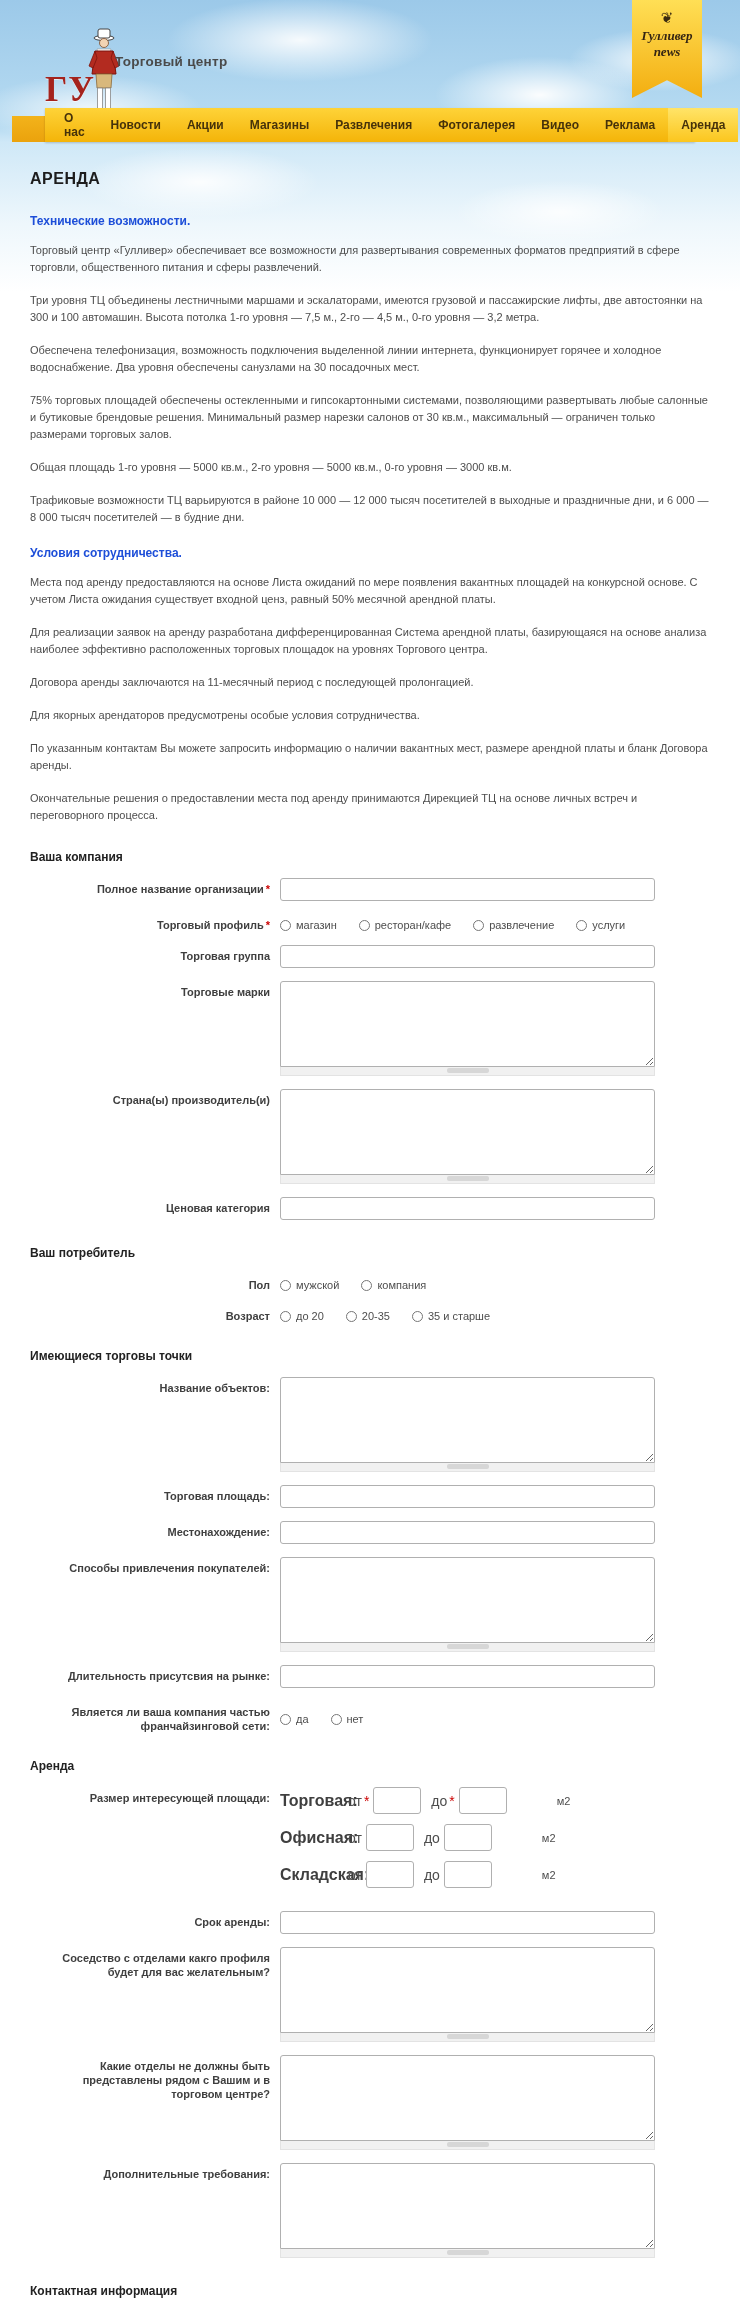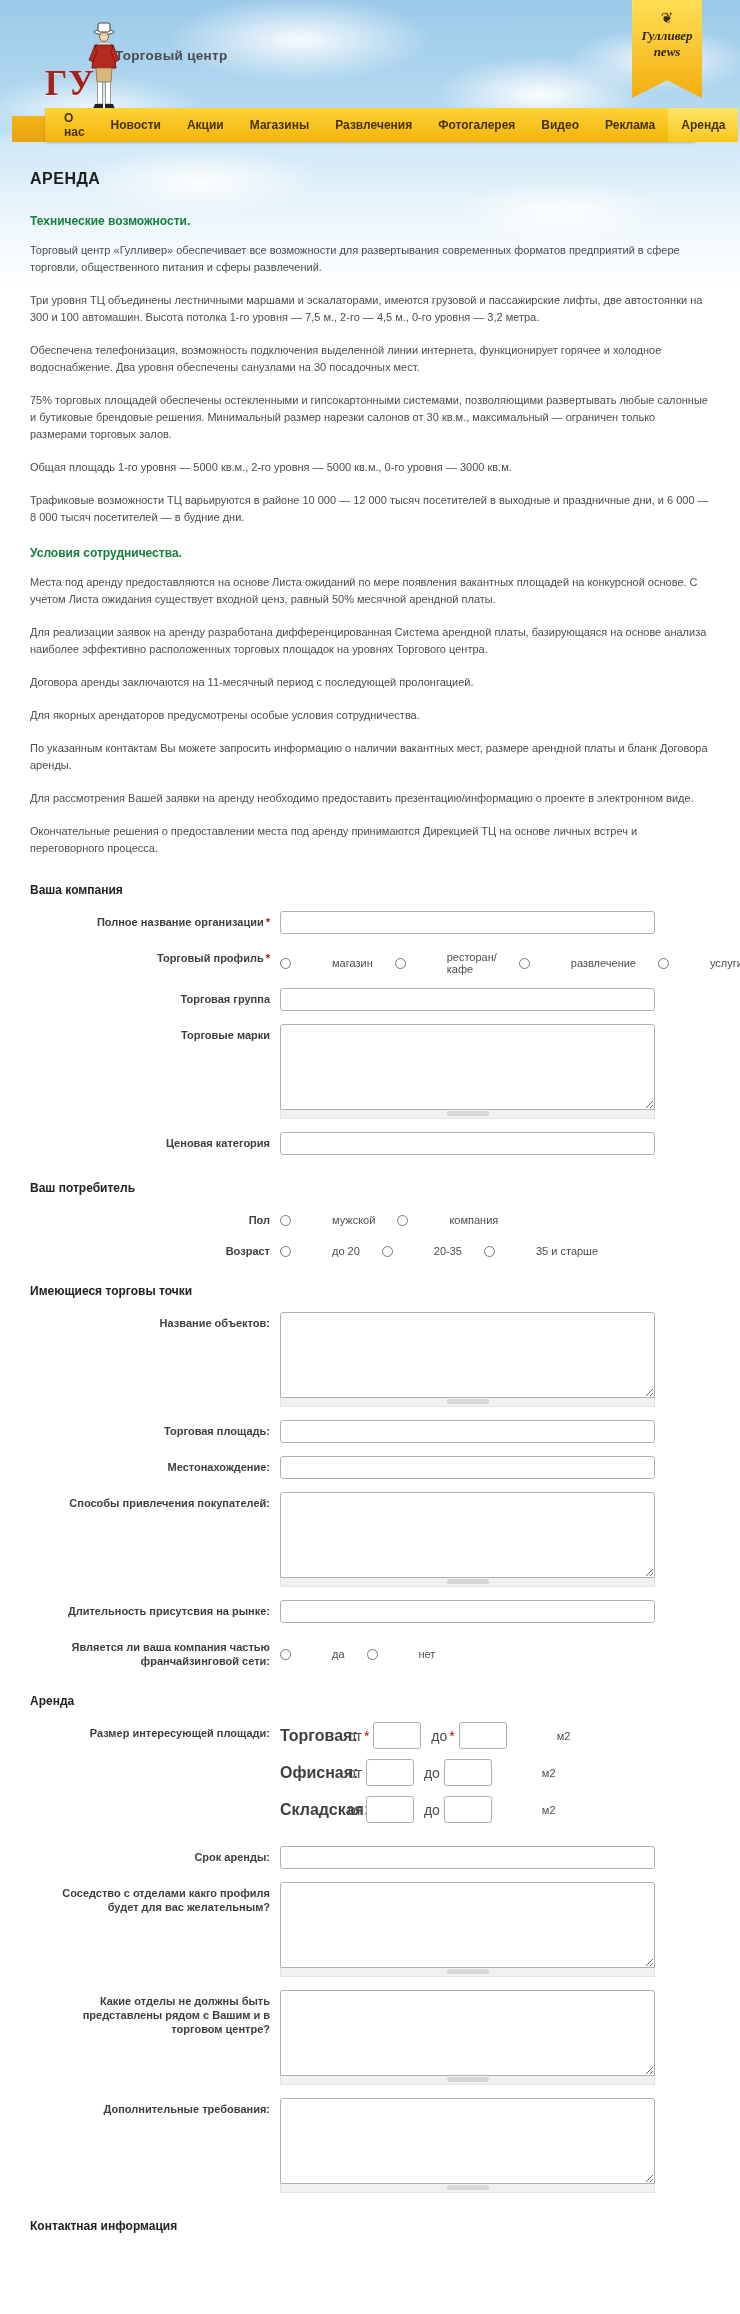--- a/index.html
+++ b/index.html
@@ -17,21 +17,21 @@
       linear-gradient(#9cc9e9, #b8dcf2 90%, #cfe8f7);
   }
   .sky-fade { position:absolute; left:0; top:142px; width:740px; height:150px; z-index:0;
     background:
       radial-gradient(ellipse 170px 50px at 200px 40px, rgba(255,255,255,.9), rgba(255,255,255,0) 70%),
       radial-gradient(ellipse 150px 45px at 560px 70px, rgba(255,255,255,.85), rgba(255,255,255,0) 70%),
       linear-gradient(#cfe8f7, #eef7fc 55%, #ffffff);
   }
 
   
-  .logo { position:absolute; left:45px; top:18px; width:200px; height:100px; }
+  .logo { position:absolute; left:45px; top:24px; width:200px; height:100px; }
   .logo-sub { position:absolute; left:70px; top:30px; font-size:13.5px; font-weight:bold; color:#4a4a4a; letter-spacing:.3px; }
   .logo-main { position:absolute; left:0; top:46px; font-family:"Liberation Serif", serif; font-weight:bold; font-size:35px; color:#a4231d; letter-spacing:1px; text-shadow:0 1px 0 rgba(255,255,255,.6); }
   .logo-main .gap { display:inline-block; width:26px; }
   .gulliver-figure { position:absolute; left:38px; top:2px; }
 
   
   .news-badge { position:absolute; right:38px; top:0; width:70px; height:98px; padding-top:10px; text-align:center;
     background:linear-gradient(#ffdf55, #f3ae10);
     clip-path:polygon(0 0, 100% 0, 100% 100%, 50% 82%, 0 100%);
     box-shadow:0 2px 4px rgba(0,0,0,.25); }
@@ -49,36 +49,36 @@
   .navbar { position:absolute; left:45px; right:45px; top:108px; height:34px; z-index:2;
     background:linear-gradient(#fed338, #f4b409);
     display:flex; align-items:stretch; justify-content:space-between; padding:0 6px;
     box-shadow:0 1px 2px rgba(0,0,0,.2); }
   .nav-item { display:flex; align-items:center; padding:12px 13px; font-size:12px; font-weight:bold; color:#46320a; text-decoration:none; cursor:pointer; }
   .nav-item.active { background:linear-gradient(#ffe468, #fbc61e); }
 
   
   .content { position:relative; z-index:1; padding:28px 30px 0 30px; flex:1; }
   .page-title { font-size:16px; font-weight:bold; color:#1d1d1d; letter-spacing:.5px; margin-bottom:26px; }
-  .subhead { font-size:12px; font-weight:bold; color:#15803d; margin-bottom:14px; }
+  .subhead { font-size:12px; font-weight:bold; color:#1d4ed8; margin-bottom:14px; }
   .para { font-size:11px; line-height:17px; color:#4d4d4d; margin-bottom:16px; max-width:680px; }
   .coop-block { margin-top:20px; }
 
   
   .form-section-title { font-size:12px; font-weight:bold; color:#222; margin:26px 0 14px 0; }
   .frow { display:flex; margin-bottom:13px; }
   .flabel { width:250px; padding-right:10px; padding-top:4px; text-align:right; font-size:11px; font-weight:bold; color:#3f3f3f; line-height:14px; }
   .req { color:#cc0000; margin-left:2px; }
   .ffield { width:375px; }
   .txt { width:375px; height:23px; border:1px solid #b0b0b0; border-radius:3px; background:#fff; padding:2px 5px; font-size:11px; font-family:"Liberation Sans",sans-serif; }
   .ta  { width:375px; height:86px; border:1px solid #b0b0b0; border-radius:3px 3px 0 0; background:#fff; padding:3px 5px; font-size:11px; font-family:"Liberation Sans",sans-serif; resize:both; display:block; }
   .hscroll { width:375px; height:9px; background:#f1f1f1; border:1px solid #e3e3e3; border-top:none; position:relative; }
   .hscroll .thumb { position:absolute; left:50%; transform:translateX(-50%); top:1px; width:42px; height:5px; background:#d7d7d7; border-radius:2px; }
   .radios { display:flex; align-items:center; padding-top:4px; }
-  .radio { display:flex; align-items:center; margin-right:22px; font-size:11px; color:#4d4d4d; cursor:pointer;gap:36px; }
+  .radio { display:flex; align-items:center; margin-right:22px; font-size:11px; color:#4d4d4d; cursor:pointer; }
   .radio input { width:11px; height:11px; margin:0 5px 0 0; }
   .size-row { display:flex; align-items:center; margin-bottom:10px; }
   .size-name { width:68px; font-size:16px; font-weight:bold; color:#3f3f3f; }
   .size-word { font-size:14px; color:#4d4d4d; margin-right:4px; }
   .size-box { width:48px; height:27px; border:1px solid #b0b0b0; border-radius:3px; margin-right:10px; padding:2px 4px; font-size:11px; }
   .size-unit { font-size:11px; color:#4d4d4d; margin-left:2px;padding-left:38px; }
 </style>
 </head>
 <body>
 
@@ -140,21 +140,20 @@
     <p class="para">Общая площадь 1-го уровня — 5000 кв.м., 2-го уровня — 5000 кв.м., 0-го уровня — 3000 кв.м.</p>
     <p class="para">Трафиковые возможности ТЦ варьируются в районе 10 000 — 12 000 тысяч посетителей в выходные и праздничные дни, и 6 000 — 8 000 тысяч посетителей — в будние дни.</p>
 
     <div class="coop-block">
       <h2 class="subhead">Условия сотрудничества.</h2>
       <p class="para">Места под аренду предоставляются на основе Листа ожиданий по мере появления вакантных площадей на конкурсной основе. С учетом Листа ожидания существует входной ценз, равный 50% месячной арендной платы.</p>
       <p class="para">Для реализации заявок на аренду разработана дифференцированная Система арендной платы, базирующаяся на основе анализа наиболее эффективно расположенных торговых площадок на уровнях Торгового центра.</p>
       <p class="para">Договора аренды заключаются на 11-месячный период с последующей пролонгацией.</p>
       <p class="para">Для якорных арендаторов предусмотрены особые условия сотрудничества.</p>
       <p class="para">По указанным контактам Вы можете запросить информацию о наличии вакантных мест, размере арендной платы и бланк Договора аренды.</p>
-      <p class="para">Для рассмотрения Вашей заявки на аренду необходимо предоставить презентацию/информацию о проекте в электронном виде.</p>
       <p class="para">Окончательные решения о предоставлении места под аренду принимаются Дирекцией ТЦ на основе личных встреч и переговорного процесса.</p>
     </div>
 
     <form>
 
       <h3 class="form-section-title">Ваша компания</h3>
 
       <div class="frow">
         <div class="flabel"><span>Полное название организации</span><span class="req">*</span></div>
         <div class="ffield"><input class="txt" type="text" style=""></div>
@@ -190,20 +189,29 @@
       <div class="frow">
         <div class="flabel">Торговые марки</div>
         <div class="ffield">
           <textarea class="ta" style=""></textarea>
           <div class="hscroll">
               <div class="thumb"></div>
             </div>
         </div>
       </div>
 
+      <div class="frow">
+        <div class="flabel">Страна(ы) производитель(и)</div>
+        <div class="ffield">
+          <textarea class="ta" style=""></textarea>
+          <div class="hscroll">
+              <div class="thumb"></div>
+            </div>
+        </div>
+      </div>
 
       <div class="frow">
         <div class="flabel">Ценовая категория</div>
         <div class="ffield"><input class="txt" type="text" style=""></div>
       </div>
 
       <h3 class="form-section-title">Ваш потребитель</h3>
 
       <div class="frow">
         <div class="flabel">Пол</div>

